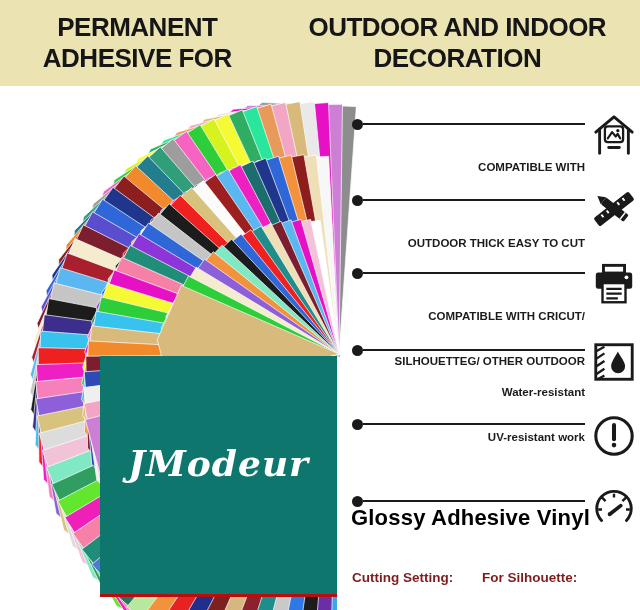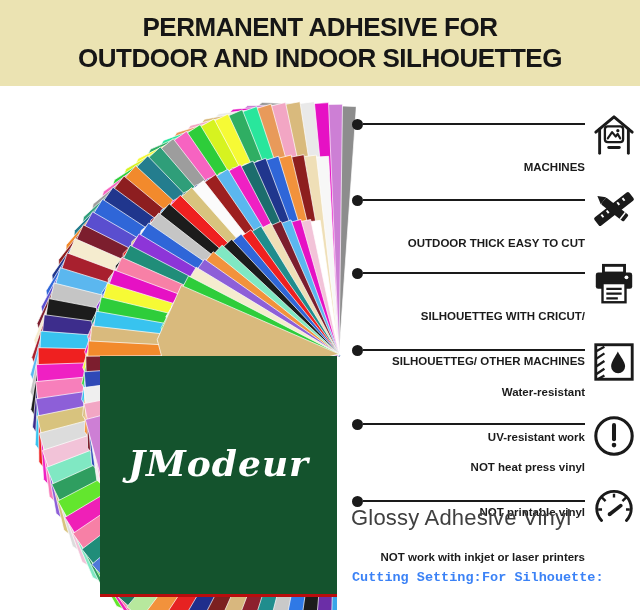--- a/index.html
+++ b/index.html
@@ -3,66 +3,66 @@
 <meta charset="utf-8">
 <style>
   html,body{margin:0;padding:0;background:#ffffff;}
   #stage{
     position:relative;width:640px;height:610px;overflow:hidden;
     background:#ffffff;font-family:"Liberation Sans",sans-serif;
   }
   
   .banner{
     position:absolute;left:0;top:0;width:640px;height:86px;
-    background:#ebe3b2;display:flex;flex-direction:column;
+    background:#ebe3b2;display:flex;flex-direction:row;
     align-items:center;justify-content:center;text-align:center;
   }
   .banner .bl{
     font-size:26px;font-weight:700;color:#161616;line-height:31px;
     letter-spacing:-0.5px;
   }
   
   #fan-svg{position:absolute;left:0;top:0;z-index:1;}
   
   .red-sheet{
     position:absolute;left:100px;top:356px;width:237px;height:238px;
-    background:#14532d;border-bottom:3px solid #b90d0d;z-index:2;
+    background:#0f766e;border-bottom:3px solid #b90d0d;z-index:2;
   }
   .brand-script{
     position:absolute;left:0;top:86px;width:100%;text-align:center;
     font-family:"DejaVu Serif",serif;font-style:italic;font-weight:700;
     font-size:36px;color:#ffffff;letter-spacing:1px;
   }
   
   .callout-line{position:absolute;left:363px;width:222px;height:2px;background:#1a1a1a;z-index:3;}
   .callout-dot{position:absolute;left:352px;width:11px;height:11px;border-radius:50%;background:#1a1a1a;z-index:3;}
   .callout-text{
     position:absolute;right:55px;text-align:right;z-index:3;
     font-size:11.5px;font-weight:700;color:#1b1b1b;line-height:15px;white-space:pre;
   }
   .icon-box{position:absolute;left:591px;width:46px;height:46px;z-index:3;}
   .icon-box svg{width:100%;height:100%;}
   
   .product-title{
     position:absolute;left:351px;top:505px;z-index:3;
-    font-size:22px;font-weight:400;color:#404040;letter-spacing:0.2px;
+    font-size:22px;font-weight:700;color:#000000;letter-spacing:0.2px;
   }
   .settings-col{position:absolute;top:535px;z-index:3;font-size:13px;color:#222;line-height:17px;white-space:pre;}
-  .settings-col .sc-head{font-weight:700;font-size:13.5px;color:#3b82f6;font-family:Liberation Mono, monospace;}
+  .settings-col .sc-head{font-weight:700;font-size:13.5px;color:#7f1d1d;}
   #col-cricut{left:352px;}
   #col-silhouette{left:482px;}
 </style>
 </head>
 <body>
 
 <div id="stage">
 
   <div class="banner">
     <div class="bl">PERMANENT ADHESIVE FOR</div>
-    <div class="bl">OUTDOOR AND INDOOR SILHOUETTEG</div>
+    <div class="bl">OUTDOOR AND INDOOR DECORATION</div>
   </div>
 
   <svg id="fan-svg" width="640" height="610" viewBox="0 0 640 610">
     <defs>
       <clipPath id="fanclip">
         <polygon points="0,95 356,95 356,350 337,357 337,610 0,610"></polygon>
       </clipPath>
     </defs>
     <g clip-path="url(#fanclip)">
       <g id="fan-layers">
@@ -174,21 +174,21 @@
     </g>
   </svg>
 
   <div class="red-sheet">
     <div class="brand-script">JModeur</div>
   </div>
 
   <div class="callout-dot" style="top:119px"></div>
   <div class="callout-line" style="top:123px"></div>
   <div class="callout-text" style="top:130px">
-    <div>MACHINES</div>
+    <div>COMPATIBLE WITH</div>
   </div>
   <div class="icon-box" style="top:112px">
     <svg viewBox="0 0 48 48" fill="none" stroke="#1a1a1a" stroke-width="3" stroke-linecap="round" stroke-linejoin="round">
       <path d="M5 21 L24 5 L43 21"></path>
       <path d="M9 18 V43"></path>
         <path d="M39 18 V43"></path>
       <rect x="14.5" y="15" width="19" height="16.5" rx="3" stroke-width="2.4"></rect>
       <path d="M17.5 27.5 l4.5 -6.5 l3.8 4.6 l2 -2.8 l2.7 4.7" stroke-width="2.2"></path>
       <circle cx="28" cy="19.5" r="1.7" fill="#1a1a1a" stroke="none"></circle>
       <path d="M18.5 37 H29.5" stroke-width="3"></path>
@@ -210,22 +210,22 @@
         <rect x="10" y="19.5" width="30" height="9" rx="1.5" fill="#1a1a1a"></rect>
         <polygon points="2,24 10,19.5 10,28.5" fill="#1a1a1a"></polygon>
         <path d="M35.5 19.5 V28.5" stroke="#ffffff" stroke-width="1.6"></path>
       </g>
     </svg>
   </div>
 
   <div class="callout-dot" style="top:268px"></div>
   <div class="callout-line" style="top:272px"></div>
   <div class="callout-text" style="top:279px">
-    <div>SILHOUETTEG WITH CRICUT/</div>
-    <div>SILHOUETTEG/ OTHER MACHINES</div>
+    <div>COMPATIBLE WITH CRICUT/</div>
+    <div>SILHOUETTEG/ OTHER OUTDOOR</div>
   </div>
   <div class="icon-box" style="top:262px">
     <svg viewBox="0 0 48 48">
       <rect x="13" y="3.5" width="22" height="8" fill="none" stroke="#1a1a1a" stroke-width="3"></rect>
       <rect x="5" y="11" width="38" height="17" rx="2.5" fill="#1a1a1a"></rect>
       <circle cx="37" cy="16" r="2" fill="#ffffff"></circle>
       <rect x="12" y="22" width="24" height="20" fill="#ffffff" stroke="#1a1a1a" stroke-width="2.5"></rect>
       <path d="M16 28 H32 M16 33 H32 M16 38 H28" stroke="#1a1a1a" stroke-width="2.2"></path>
     </svg>
   </div>
@@ -239,25 +239,20 @@
   <div class="icon-box" style="top:339px">
     <svg viewBox="0 0 48 48">
       <rect x="5" y="6" width="38" height="36" fill="none" stroke="#1a1a1a" stroke-width="3"></rect>
       <path d="M5 13 L14 8 M5 21 L14 15 M5 29 L14 23 M5 37 L14 31 M7 42 L14 38" stroke="#1a1a1a" stroke-width="2.4"></path>
       <path d="M28 13 C25.5 18.5 21 23.5 21 28.5 a7.3 7.3 0 0 0 14.6 0 C35.6 23.5 30.5 18.5 28 13 Z" fill="#1a1a1a"></path>
     </svg>
   </div>
 
   <div class="callout-dot" style="top:419px"></div>
   <div class="callout-line" style="top:423px"></div>
-  <div class="callout-text" style="top:430px">
-    <div>NOT heat press vinyl</div>
-    <div>NOT printable vinyl</div>
-    <div>NOT work with inkjet or laser printers</div>
-  </div>
   <div class="icon-box" style="top:413px">
     <svg viewBox="0 0 48 48" fill="none" stroke="#1a1a1a">
       <circle cx="24" cy="24" r="19" stroke-width="3.2"></circle>
       <path d="M24 12.5 V27.5" stroke-width="4.2" stroke-linecap="round"></path>
       <circle cx="24" cy="33.5" r="2.4" fill="#1a1a1a" stroke="none"></circle>
     </svg>
   </div>
 
   <div class="callout-dot" style="top:496px"></div>
   <div class="callout-line" style="top:500px"></div>

